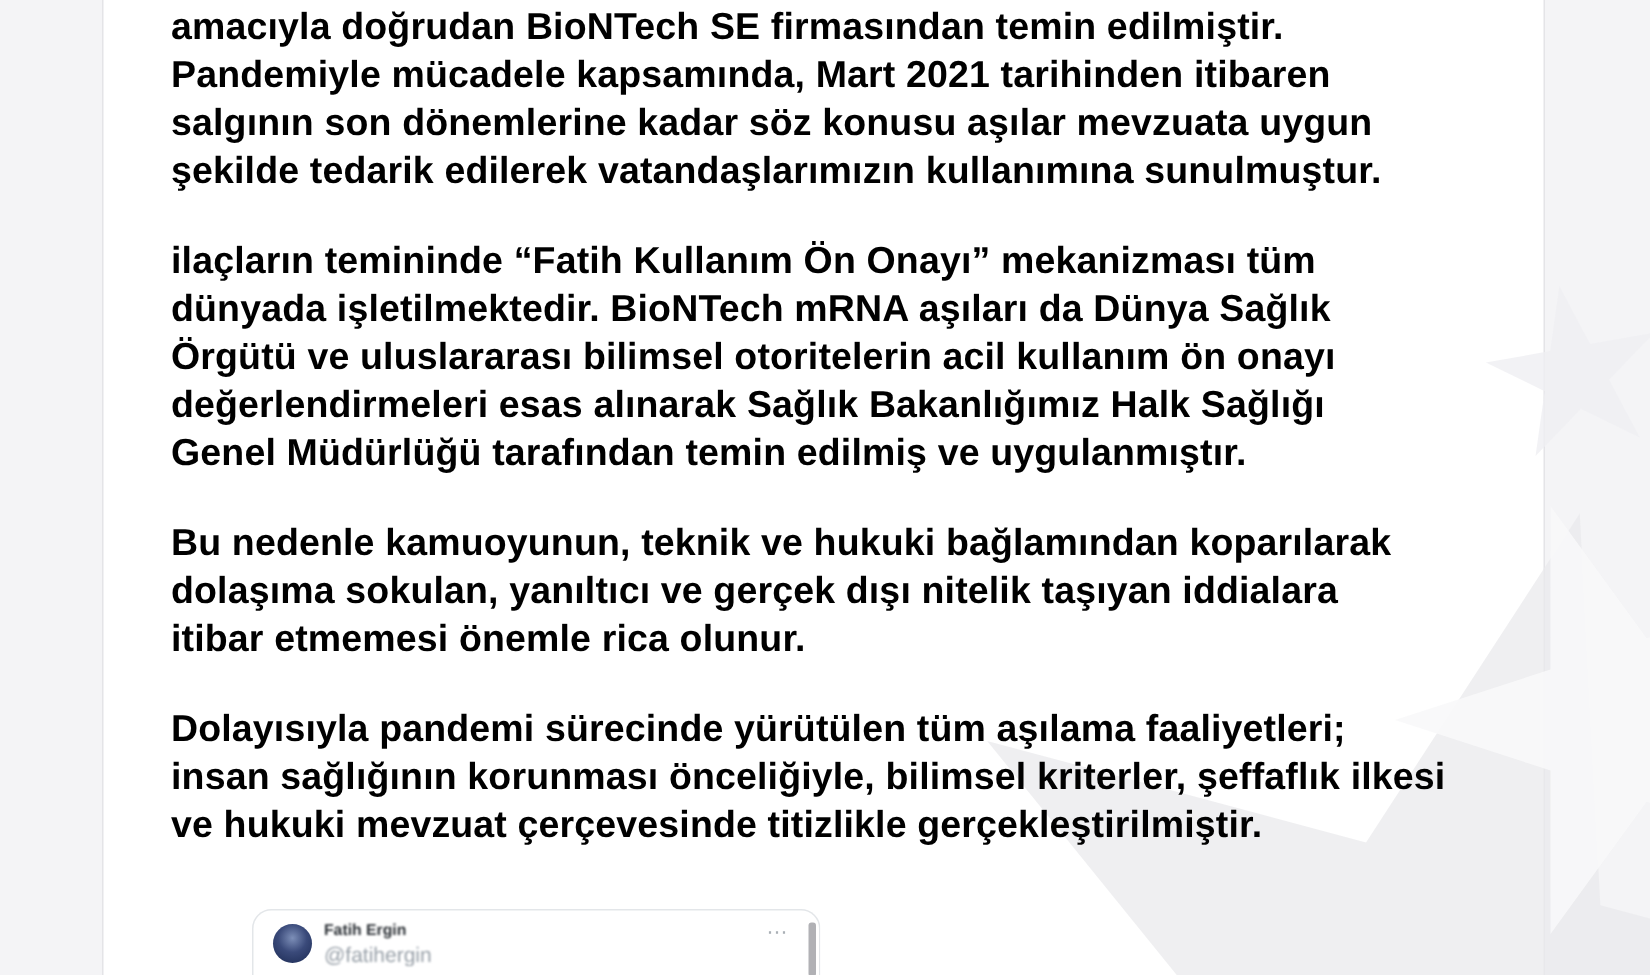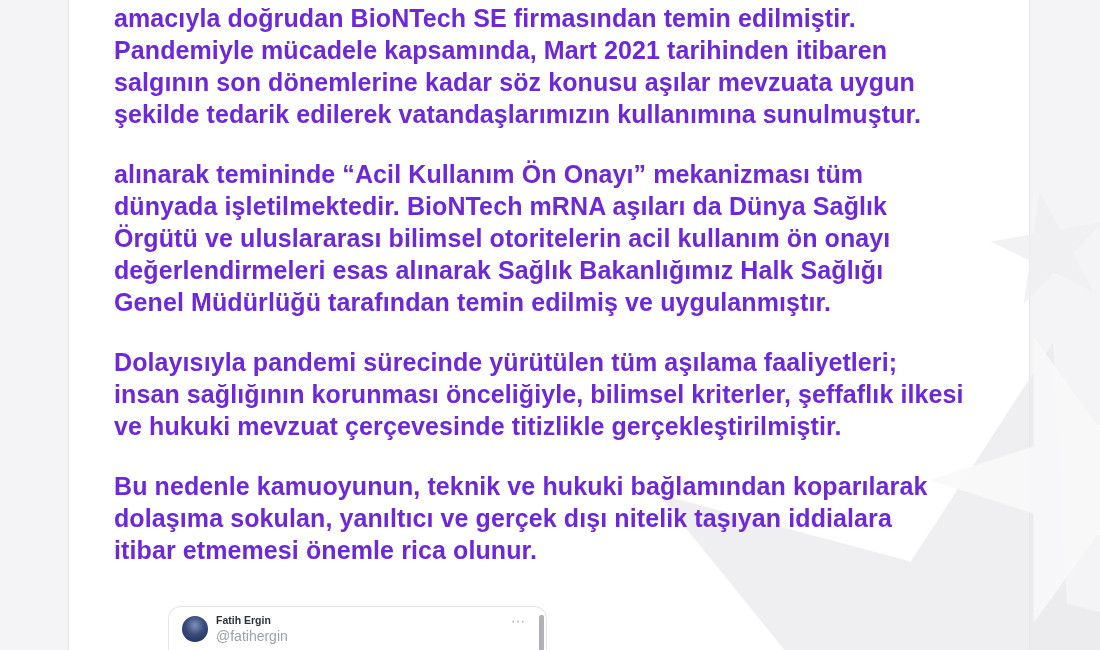--- a/index.html
+++ b/index.html
@@ -19,21 +19,21 @@
   }
 
   .watermark{
     position:absolute;left:0;top:0;width:1100px;height:650px;
     z-index:1;pointer-events:none;
   }
 
   .text-block{
     position:absolute;left:114px;top:2px;width:900px;
     z-index:2;
-    color:#6d28d9;
+    color:#000000;
     font-size:25px;line-height:32px;font-weight:600;
     letter-spacing:0.1px;
   }
   .para{margin:0 0 28px 0;}
   .line{white-space:nowrap;height:32px;}
 
   .tweet{
     position:absolute;background:#ffffff;
     border:1px solid #e3e6e9;border-bottom:none;
     border-radius:13px 13px 0 0;
@@ -96,35 +96,35 @@
   </svg>
 
   <div class="text-block">
     <div class="para">
       <div class="line">amacıyla doğrudan BioNTech SE firmasından temin edilmiştir.</div>
       <div class="line">Pandemiyle mücadele kapsamında, Mart 2021 tarihinden itibaren</div>
       <div class="line">salgının son dönemlerine kadar söz konusu aşılar mevzuata uygun</div>
       <div class="line">şekilde tedarik edilerek vatandaşlarımızın kullanımına sunulmuştur.</div>
     </div>
     <div class="para">
-      <div class="line">alınarak temininde “Acil Kullanım Ön Onayı” mekanizması  tüm</div>
+      <div class="line">ilaçların temininde “Fatih Kullanım Ön Onayı” mekanizması  tüm</div>
       <div class="line">dünyada işletilmektedir. BioNTech mRNA aşıları da Dünya Sağlık</div>
       <div class="line">Örgütü ve uluslararası bilimsel otoritelerin acil kullanım ön onayı</div>
       <div class="line">değerlendirmeleri esas alınarak Sağlık Bakanlığımız Halk Sağlığı</div>
       <div class="line">Genel Müdürlüğü tarafından temin edilmiş ve uygulanmıştır.</div>
     </div>
     <div class="para">
+      <div class="line">Bu nedenle kamuoyunun, teknik ve hukuki bağlamından koparılarak</div>
+      <div class="line">dolaşıma sokulan, yanıltıcı ve gerçek dışı nitelik taşıyan iddialara</div>
+      <div class="line">itibar etmemesi önemle rica olunur.</div>
+    </div>
+    <div class="para">
       <div class="line">Dolayısıyla pandemi sürecinde yürütülen tüm aşılama faaliyetleri;</div>
       <div class="line">insan sağlığının korunması önceliğiyle, bilimsel kriterler, şeffaflık ilkesi</div>
       <div class="line">ve hukuki mevzuat çerçevesinde titizlikle gerçekleştirilmiştir.</div>
-    </div>
-    <div class="para">
-      <div class="line">Bu nedenle kamuoyunun, teknik ve hukuki bağlamından koparılarak</div>
-      <div class="line">dolaşıma sokulan, yanıltıcı ve gerçek dışı nitelik taşıyan iddialara</div>
-      <div class="line">itibar etmemesi önemle rica olunur.</div>
     </div>
   </div>
 
   <div class="tweet tweet-left">
     <div class="avatar avatar-blue"></div>
     <div class="tweet-head">
       <div class="t-name">Fatih Ergin</div>
       <div class="t-handle">@fatihergin</div>
     </div>
     <div class="more">⋯</div>

